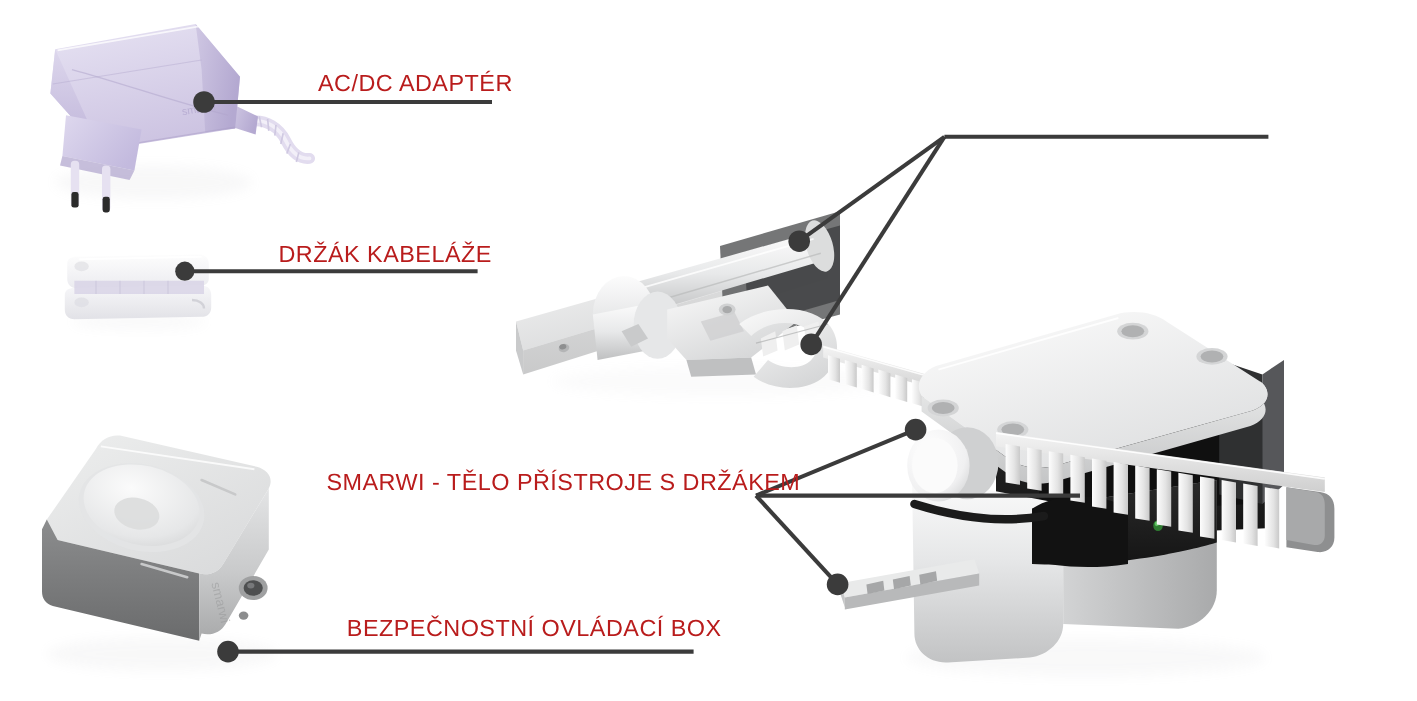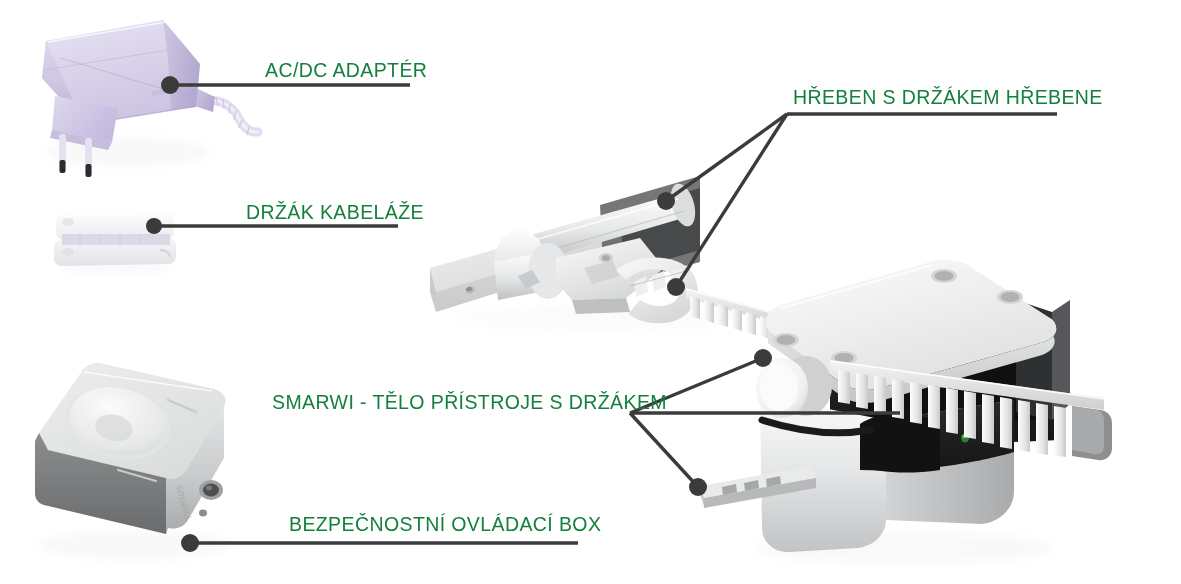--- a/index.html
+++ b/index.html
@@ -13,27 +13,27 @@
     width:1181px;
     height:584px;
     background:#ffffff;
     overflow:hidden;
   }
   .layer{position:absolute;top:0;left:0;width:1181px;height:584px;}
   .svglayer{pointer-events:none;}
   .callout{
     position:absolute;
     white-space:nowrap;
-    color:#15803d;
+    color:#b91c1c;
     font-size:19.5px;
     letter-spacing:.4px;
     line-height:1;
   }
   .lbl-adapter{left:265px;top:61px;}
-  .lbl-cable{left:246px;top:203px;text-align:center;}
+  .lbl-cable{left:232px;top:203px;text-align:center;}
   .lbl-rack{left:793px;top:88px;}
   .lbl-body{left:272px;top:393px;}
   .lbl-box{left:289px;top:515px;}
 </style>
 </head>
 <body>
 
 <div id="stage">
 
   <svg class="layer svglayer" viewBox="0 0 1181 584">
@@ -393,19 +393,18 @@
       <circle cx="676" cy="287" r="9"></circle>
       <circle cx="763" cy="358" r="9"></circle>
       <circle cx="698" cy="487" r="9"></circle>
     </g>
   </svg>
 
   <div class="callout lbl-adapter">AC/DC ADAPTÉR</div>
 
   <div class="callout lbl-cable">DRŽÁK KABELÁŽE</div>
 
-  <div class="callout lbl-rack">HŘEBEN S DRŽÁKEM HŘEBENE</div>
 
   <div class="callout lbl-box">BEZPEČNOSTNÍ OVLÁDACÍ BOX</div>
 
   <div class="callout lbl-body">SMARWI - TĚLO PŘÍSTROJE S DRŽÁKEM</div>
 
 </div>
 
 </body></html>

